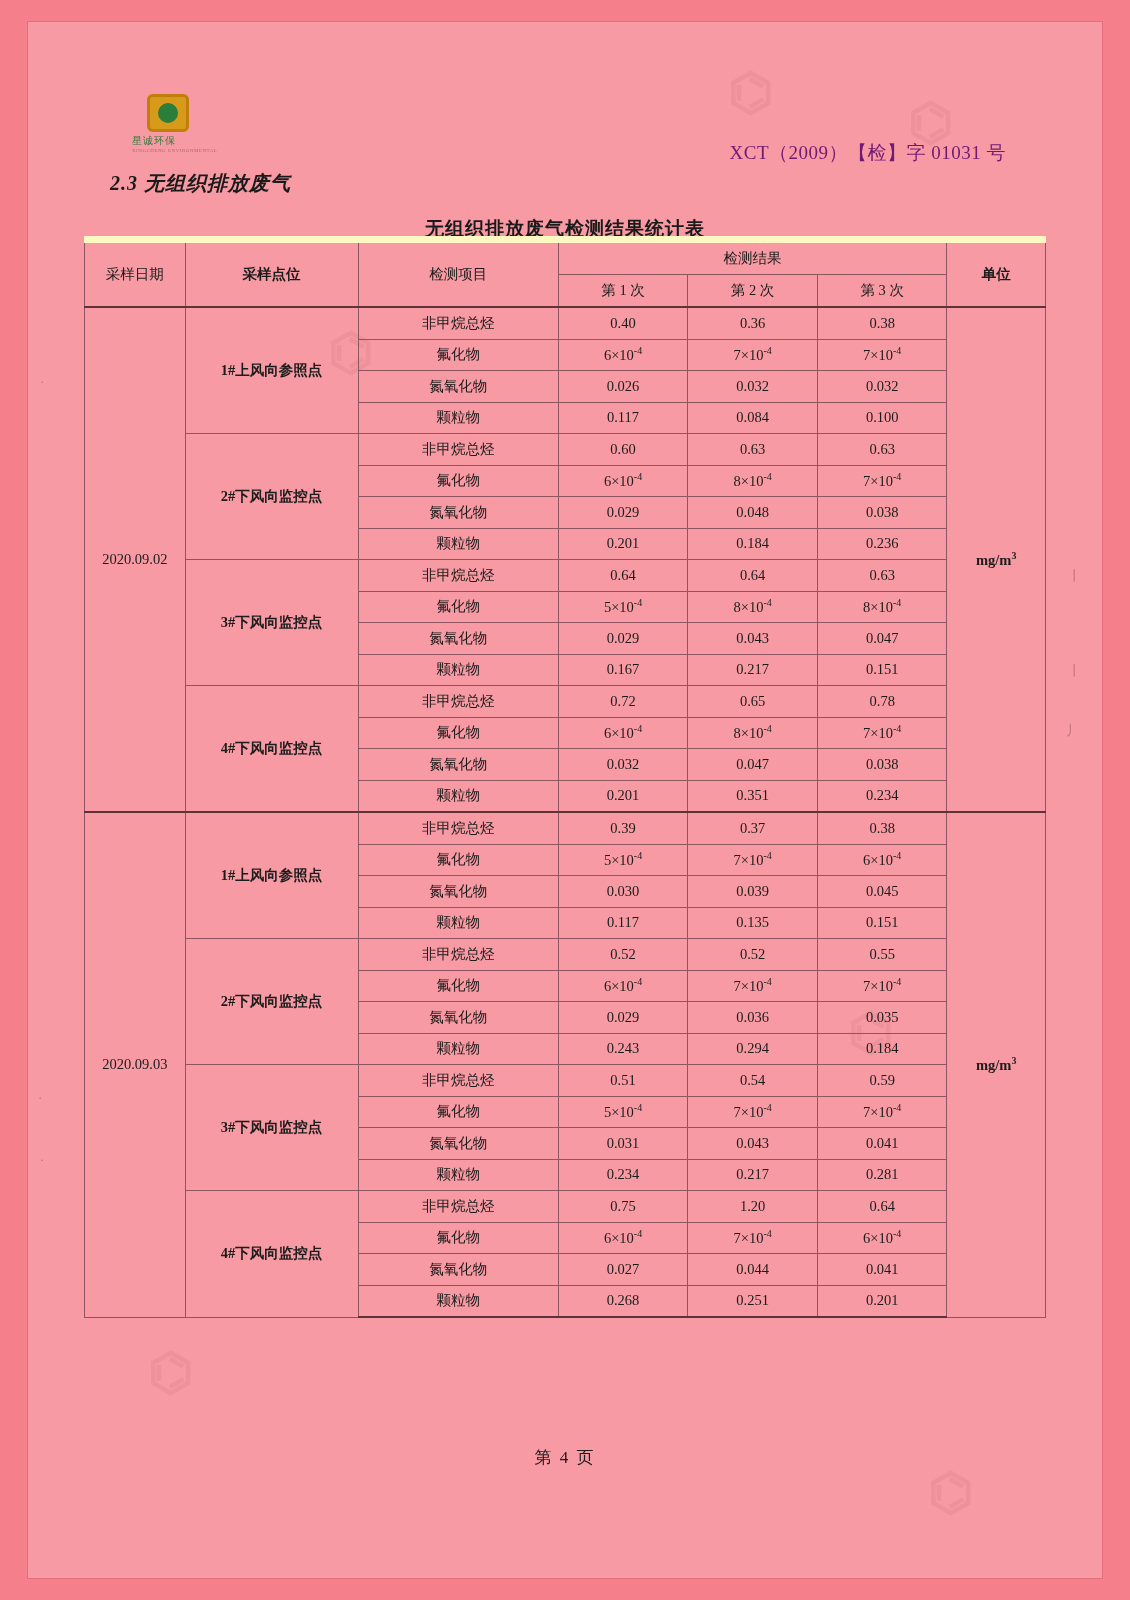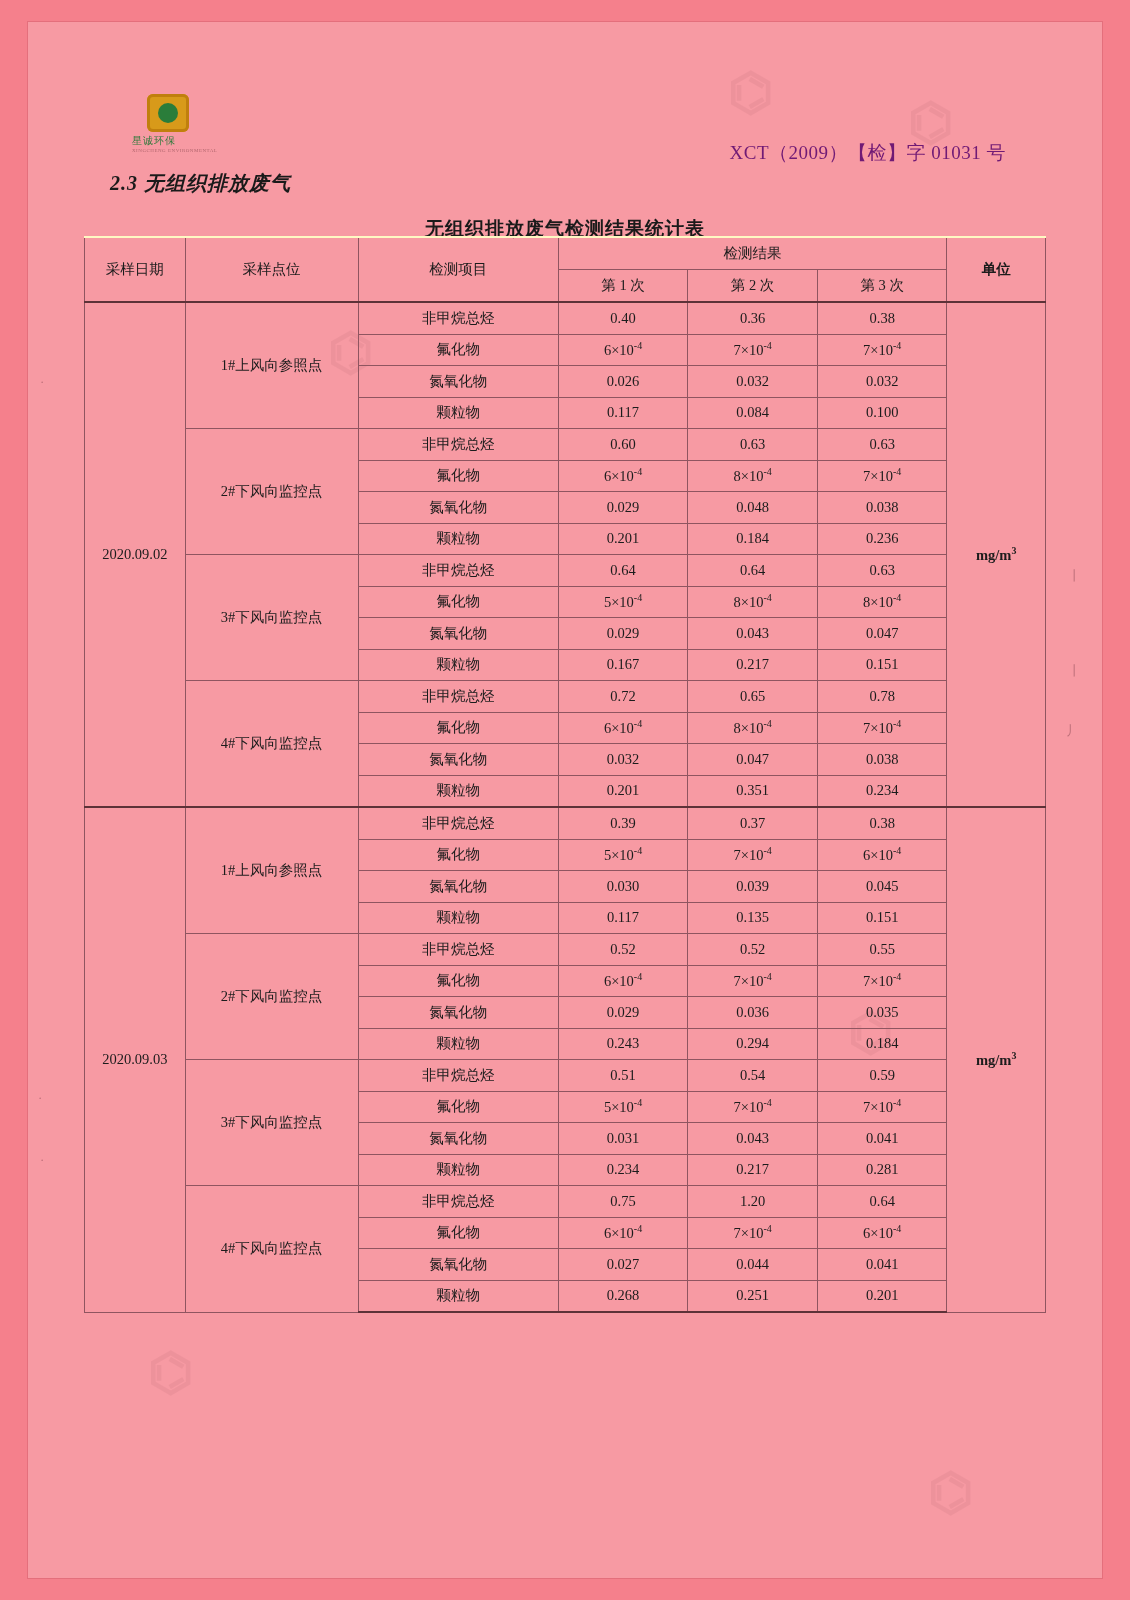--- a/index.html
+++ b/index.html
@@ -135,25 +135,25 @@
     text-align: center;
     vertical-align: middle;
     font-weight: normal;
     height: 30.5px;
     line-height: 1.2;
   }
   thead td {
     height: 31px;
     font-size: 14.5px;
   }
-  .outer-top td, .outer-top th { border-top: 2px solid #fef9c3; margin-top: 36px; }
+  .outer-top td, .outer-top th { border-top: 7px solid #fef9c3; margin-top: 36px; }
   .thick-top td { border-top: 2px solid #5d3238; }
   .thick-bottom td { border-bottom: 2px solid #5d3238; }
   .col-date   { width: 96px; }
-  .col-point  { width: 166px; }
+  .col-point  { width: 166px; font-weight: bold; }
   .col-item   { width: 192px; }
   .col-res    { width: 124px; }
   .col-unit   { width: 94px; font-weight: bold; }
   .sup { font-size: 10px; vertical-align: super; }
 
   #footer {
     position: absolute;
     left: 0;
     top: 1424px;
     width: 1074px;
@@ -414,20 +414,21 @@
             <tr class="thick-bottom">
               <td class="col-item">颗粒物</td>
               <td class="col-res">0.268</td>
               <td class="col-res">0.251</td>
               <td class="col-res">0.201</td>
             </tr>
           </tbody>
       </table>
     </div>
 
+    <div id="footer">第 4 页</div>
 
     <span class="scribble" style="left:12px;  top:352px;">·</span>
     <span class="scribble" style="left:10px;  top:1068px;">·</span>
     <span class="scribble" style="left:12px;  top:1130px;">·</span>
     <span class="scribble" style="left:1040px;top:545px;">丨</span>
     <span class="scribble" style="left:1040px;top:640px;">丨</span>
     <span class="scribble" style="left:1038px;top:700px;">丿</span>
   </div>
 </div>
 

